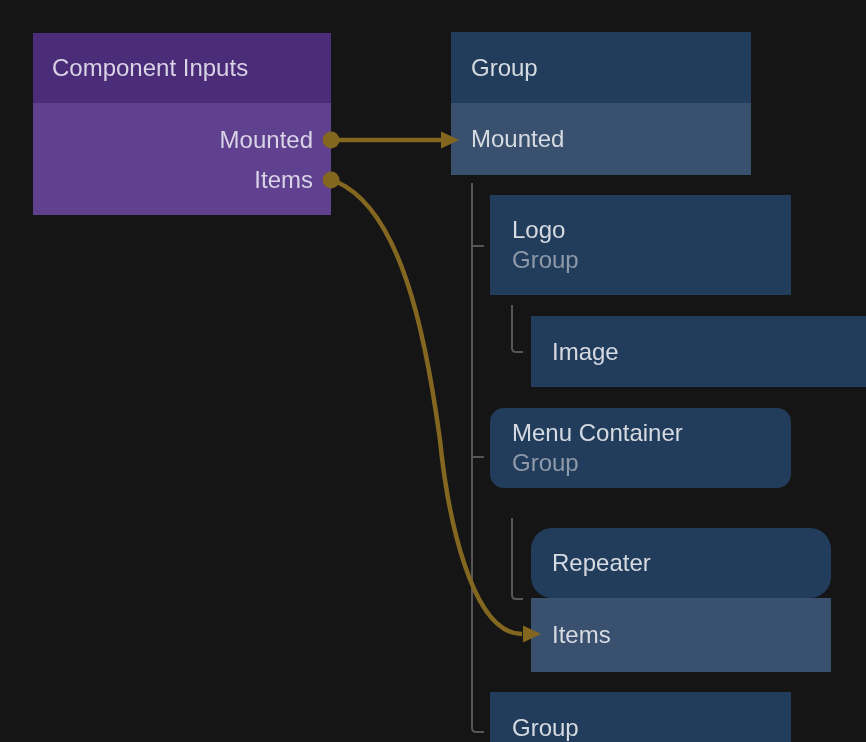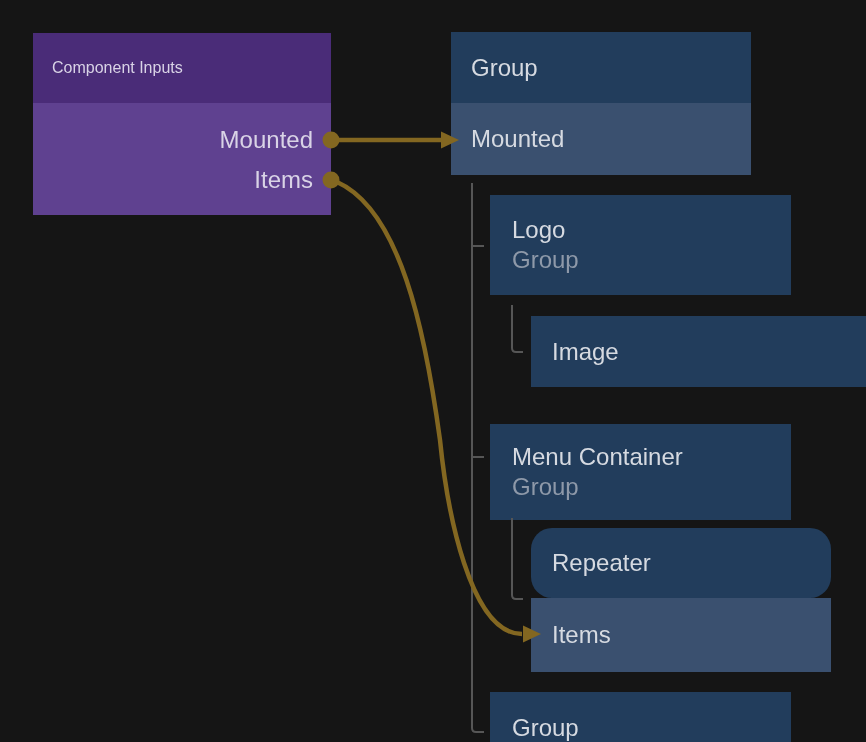--- a/index.html
+++ b/index.html
@@ -9,21 +9,21 @@
     background:var(--bg,#151515);
     overflow:hidden;
     font-family:"Liberation Sans", sans-serif;
   }
   .node{position:absolute;box-sizing:border-box;}
   
   #n-ci{left:33px;top:33px;width:298px;}
   .purple-hdr{
     height:70px;display:flex;align-items:center;padding-left:19px;
     background:var(--purple-header,#4a2c78);
-    color:var(--text-purple,#d9d3e6);font-size:16px;
+    color:var(--text-purple,#d9d3e6);font-size:24px;
   }
   .purple-body{background:var(--purple-body,#5f4190);padding:17px 0 15px 0;}
   .port-row{
     height:40px;display:flex;align-items:center;justify-content:flex-end;
     padding-right:18px;color:var(--text-purple,#d9d3e6);font-size:24px;
   }
   
   .blue{background:var(--blue-header,#223d5c);}
   .blue-hdr{
     height:71px;display:flex;align-items:center;padding-left:20px;
@@ -41,21 +41,21 @@
     padding-left:22px;
   }
   .one-line{
     display:flex;align-items:center;padding-left:21px;
     color:var(--text-main,#d6dae1);font-size:24px;
   }
   .t{font-size:24px;line-height:30px;color:var(--text-main,#d6dae1);}
   .st{font-size:24px;line-height:30px;color:var(--text-sub,#8e99a9);}
   #n-logo{left:490px;top:195px;width:301px;height:100px;}
   #n-image{left:531px;top:316px;width:352px;height:71px;}
-  #n-menu{left:490px;top:424px;width:301px;height:96px;}
+  #n-menu{left:490px;top:408px;width:301px;height:80px;border-radius:14px;}
   #n-repeater{left:531px;top:528px;width:300px;}
   #n-repeater .blue-hdr{height:70px;padding-left:21px;border-radius:21px;}
   #n-repeater .blue-row{height:74px;padding-left:21px;}
   #n-toggle{left:490px;top:692px;width:301px;height:71px;padding-left:22px;}
   
   svg.overlay{position:absolute;left:0;top:0;pointer-events:none;}
   .tree-line{stroke:var(--tree,#565656);stroke-width:2;fill:none;}
   .wire{stroke:var(--wire,#836721);stroke-width:4.5;fill:none;}
   .wire-fill{fill:var(--wire,#836721);}
 </style>

